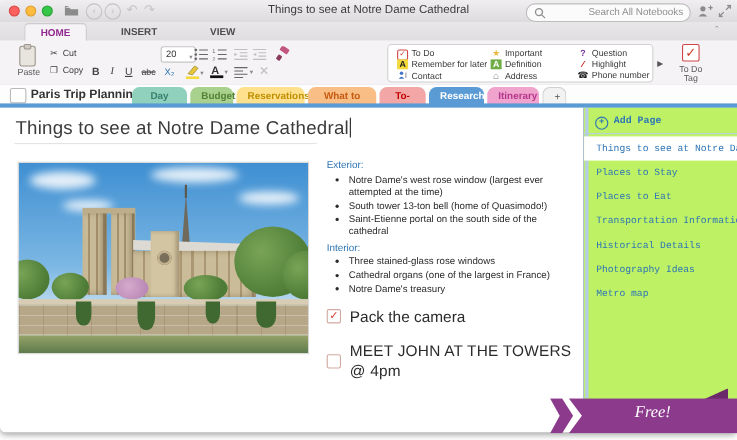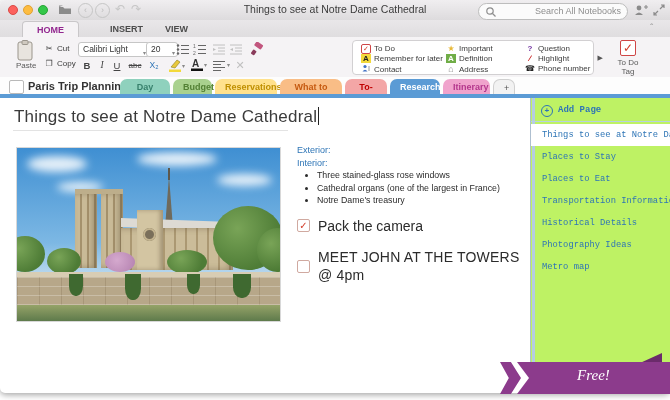--- a/index.html
+++ b/index.html
@@ -128,37 +128,36 @@
     <div class="abs" style="left:653px;top:4px">
       <svg width="12" height="12">
             <path d="M7 5 L11 1 M8 1 h3 v3 M5 7 L1 11 M1 8 v3 h3" stroke="#8b8b8b" stroke-width="1.2" fill="none"></path>
           </svg>
     </div>
   </div>
 
   <div class="abs" id="ribtabs">
     <div class="abs ribtab active" style="left:22px">HOME</div>
     <div class="abs ribtab" style="left:96px">INSERT</div>
-    <div class="abs ribtab" style="left:151px">VIEW</div>
+    <div class="abs ribtab" style="left:177px">VIEW</div>
     <div class="abs" id="collapse">ˆ</div>
   </div>
 
   <div class="abs" id="ribbon">
 
     <div class="abs" style="left:16px;top:3px">
       <svg width="18" height="21">
             <rect x="2" y="2" width="14" height="18" rx="2" fill="#e8e4de" stroke="#9a958c"></rect>
             <rect x="6" y="0.5" width="6" height="4" rx="1" fill="#cfc9bf" stroke="#9a958c"></rect>
           </svg>
       <div class="rlabel">Paste</div>
     </div>
     <div class="abs tagrow gray" style="left:44px;top:7px"><span class="tagico">✂</span><span>Cut</span></div>
     <div class="abs tagrow gray" style="left:44px;top:22px"><span class="tagico">❐</span><span>Copy</span></div>
 
-    <div class="abs mini-box" style="left:78px;top:5px;width:62px"><span>Calibri Light</span> <span class="caret abs" style="right:3px;top:4px">▾</span></div>
     <div class="abs mini-box" style="left:146px;top:5px;width:22px"><span>20</span> <span class="caret abs" style="right:2px;top:4px">▾</span></div>
     <div class="abs icobtn" style="left:176px;top:6px">
       <svg width="14" height="12">
             <circle cx="2" cy="2.5" r="1.2" fill="#666"></circle>
             <circle cx="2" cy="6.5" r="1.2" fill="#666"></circle>
             <circle cx="2" cy="10.5" r="1.2" fill="#666"></circle>
             <path d="M5 2.5 h8 M5 6.5 h8 M5 10.5 h8" stroke="#666"></path>
           </svg>
     </div>
     <div class="abs icobtn" style="left:193px;top:6px">
@@ -286,20 +285,25 @@
       <div class="abs wall" style="left:0;top:129px;width:263px;height:28px"></div>
       <div class="abs vine" style="left:52px;top:126px;width:14px;height:22px"></div>
       <div class="abs vine" style="left:108px;top:126px;width:16px;height:26px"></div>
       <div class="abs vine" style="left:170px;top:126px;width:13px;height:20px"></div>
       <div class="abs vine" style="left:216px;top:126px;width:18px;height:24px"></div>
       <div class="abs water" style="left:0;top:157px;width:263px;height:16px"></div>
     </div>
 
     <div class="abs" id="notetext">
       <p class="sechead">Exterior:</p>
+      <ul class="blist">
+        <li>Notre Dame's west rose window (largest ever attempted at the time)</li>
+        <li>South tower 13-ton bell (home of Quasimodo!)</li>
+        <li>Saint-Etienne portal on the south side of the cathedral</li>
+      </ul>
       <p class="sechead">Interior:</p>
       <ul class="blist">
         <li>Three stained-glass rose windows</li>
         <li>Cathedral organs (one of the largest in France)</li>
         <li>Notre Dame's treasury</li>
       </ul>
       <div class="todo">
         <span class="box">✓</span>
         <span class="t">Pack the camera</span>
       </div>

